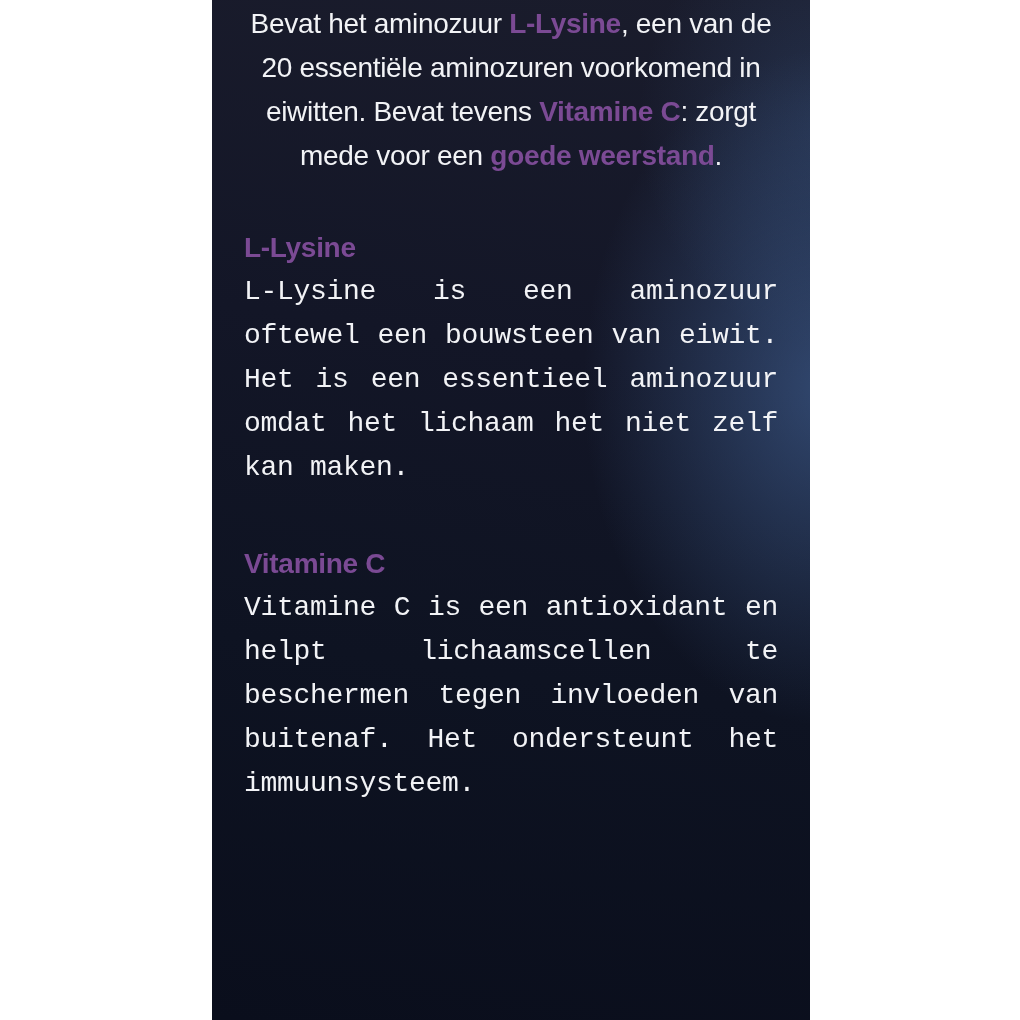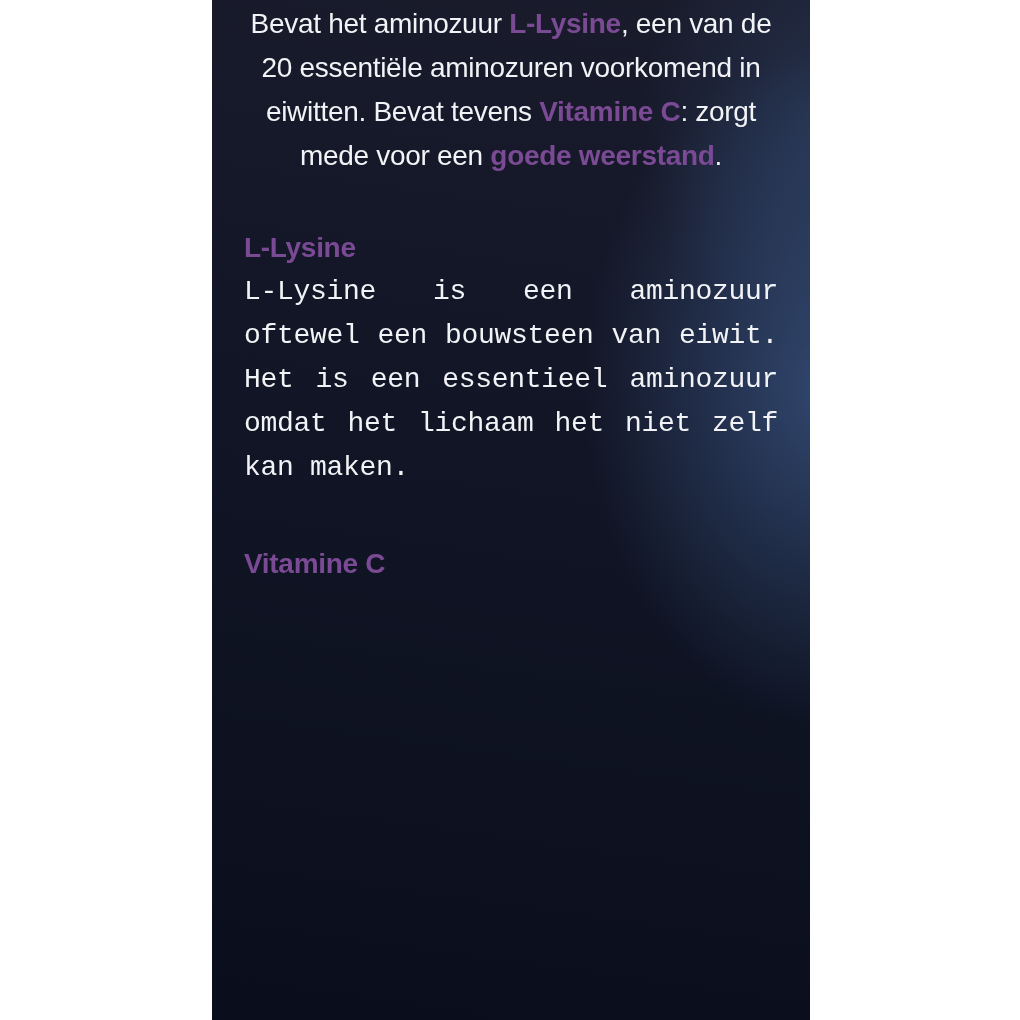--- a/index.html
+++ b/index.html
@@ -70,16 +70,17 @@
 
     <p class="intro"><span>Bevat het aminozuur </span><span class="hl">L-Lysine</span><span>, een van de 20 essentiële aminozuren voorkomend in eiwitten. Bevat tevens </span><span class="hl">Vitamine C</span><span>: zorgt mede voor een </span><span class="hl">goede weerstand</span><span>.</span></p>
 
     <div class="section section-lysine">
       <h2>L-Lysine</h2>
       <p>L-Lysine is een aminozuur oftewel een bouwsteen van eiwit. Het is een essentieel aminozuur omdat het lichaam het niet zelf kan maken.</p>
     </div>
 
     <div class="section section-vitc">
       <h2>Vitamine C</h2>
+      <p>Vitamine C is een antioxidant en helpt lichaamscellen te beschermen tegen invloeden van buitenaf. Het ondersteunt het immuunsysteem.</p>
     </div>
 
   </div>
 </div>
 
 </body></html>

